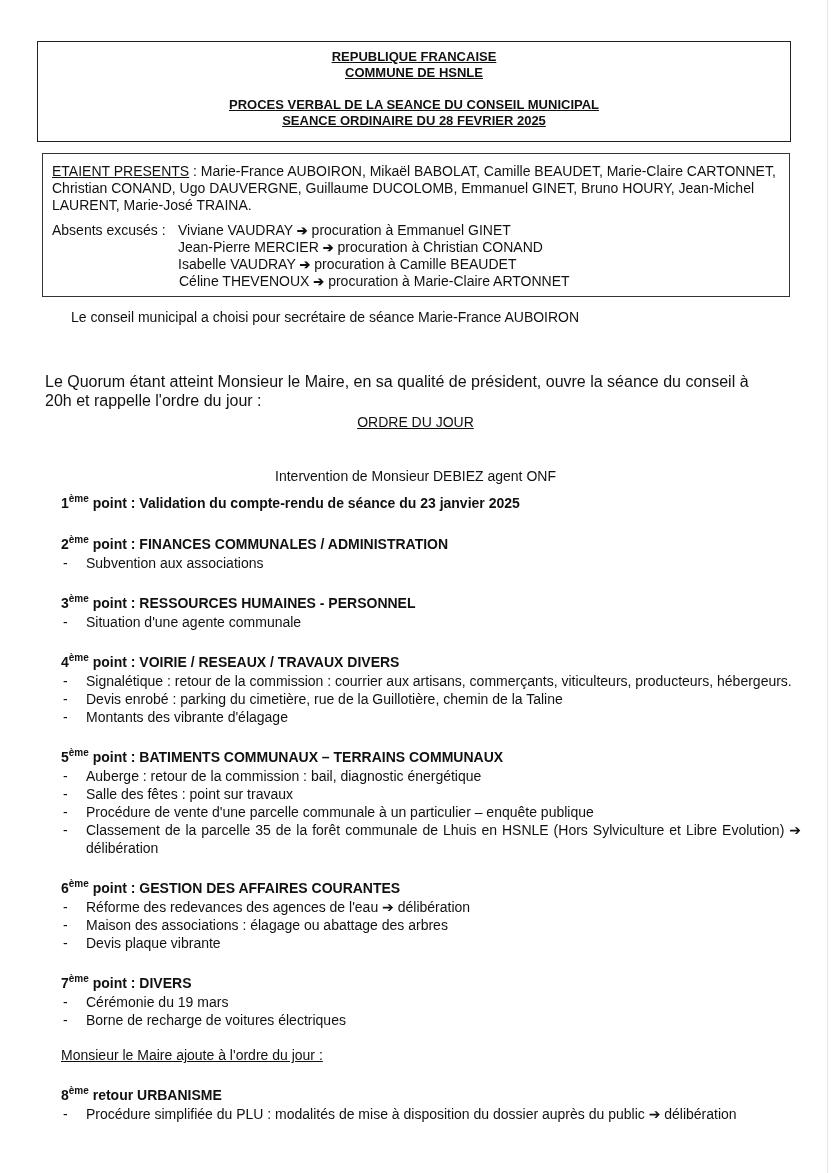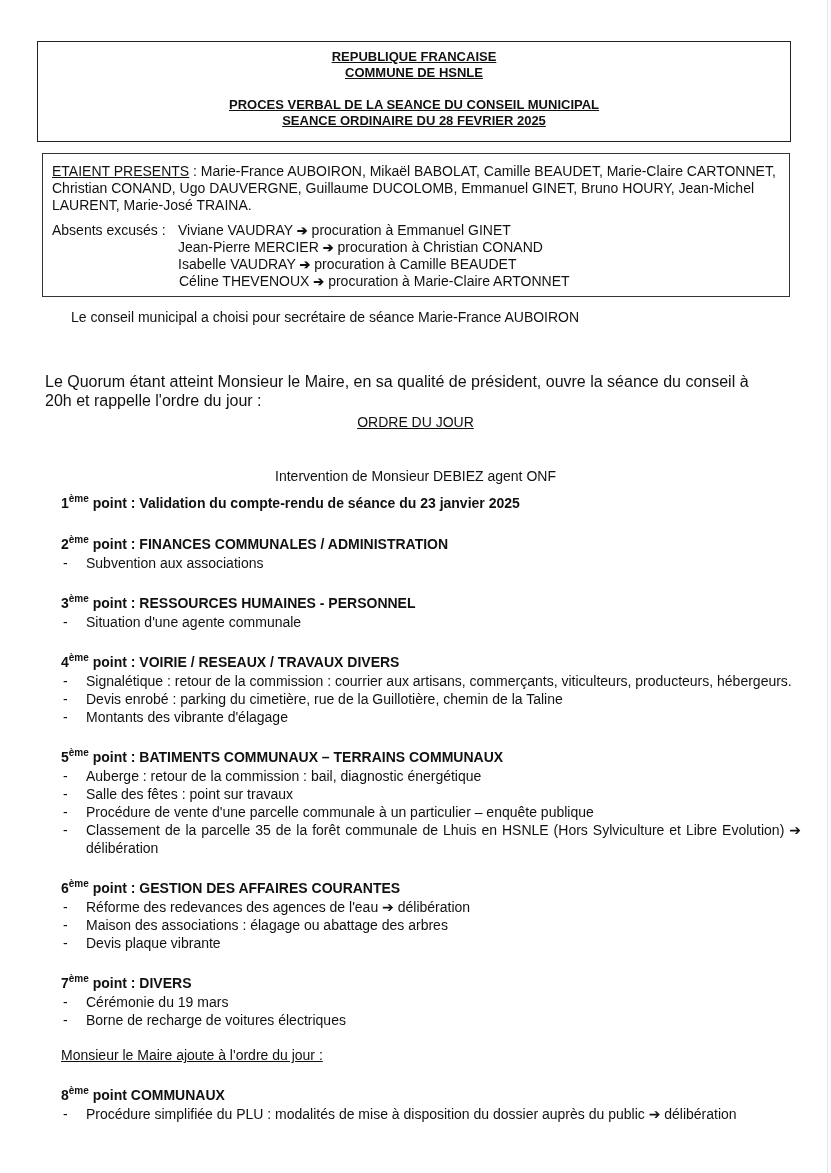--- a/index.html
+++ b/index.html
@@ -128,18 +128,18 @@
     </div>
     <div class="point">
       <div class="point-title"><span>7</span><sup>ème</sup><span> point : DIVERS</span></div>
       <ul class="items">
         <li><span class="dash">-</span><span>Cérémonie du 19 mars</span></li>
         <li><span class="dash">-</span><span>Borne de recharge de voitures électriques</span></li>
       </ul>
     </div>
     <div class="maire-add">Monsieur le Maire ajoute à l'ordre du jour :</div>
     <div class="point">
-      <div class="point-title"><span>8</span><sup>ème</sup><span> point COMMUNAUX</span></div>
+      <div class="point-title"><span>8</span><sup>ème</sup><span> retour URBANISME</span></div>
       <ul class="items">
         <li class="justify"><span class="dash">-</span><span>Procédure simplifiée du PLU : modalités de mise à disposition du dossier auprès du public ➔ délibération</span></li>
       </ul>
     </div>
   </div>
 
 </body></html>

